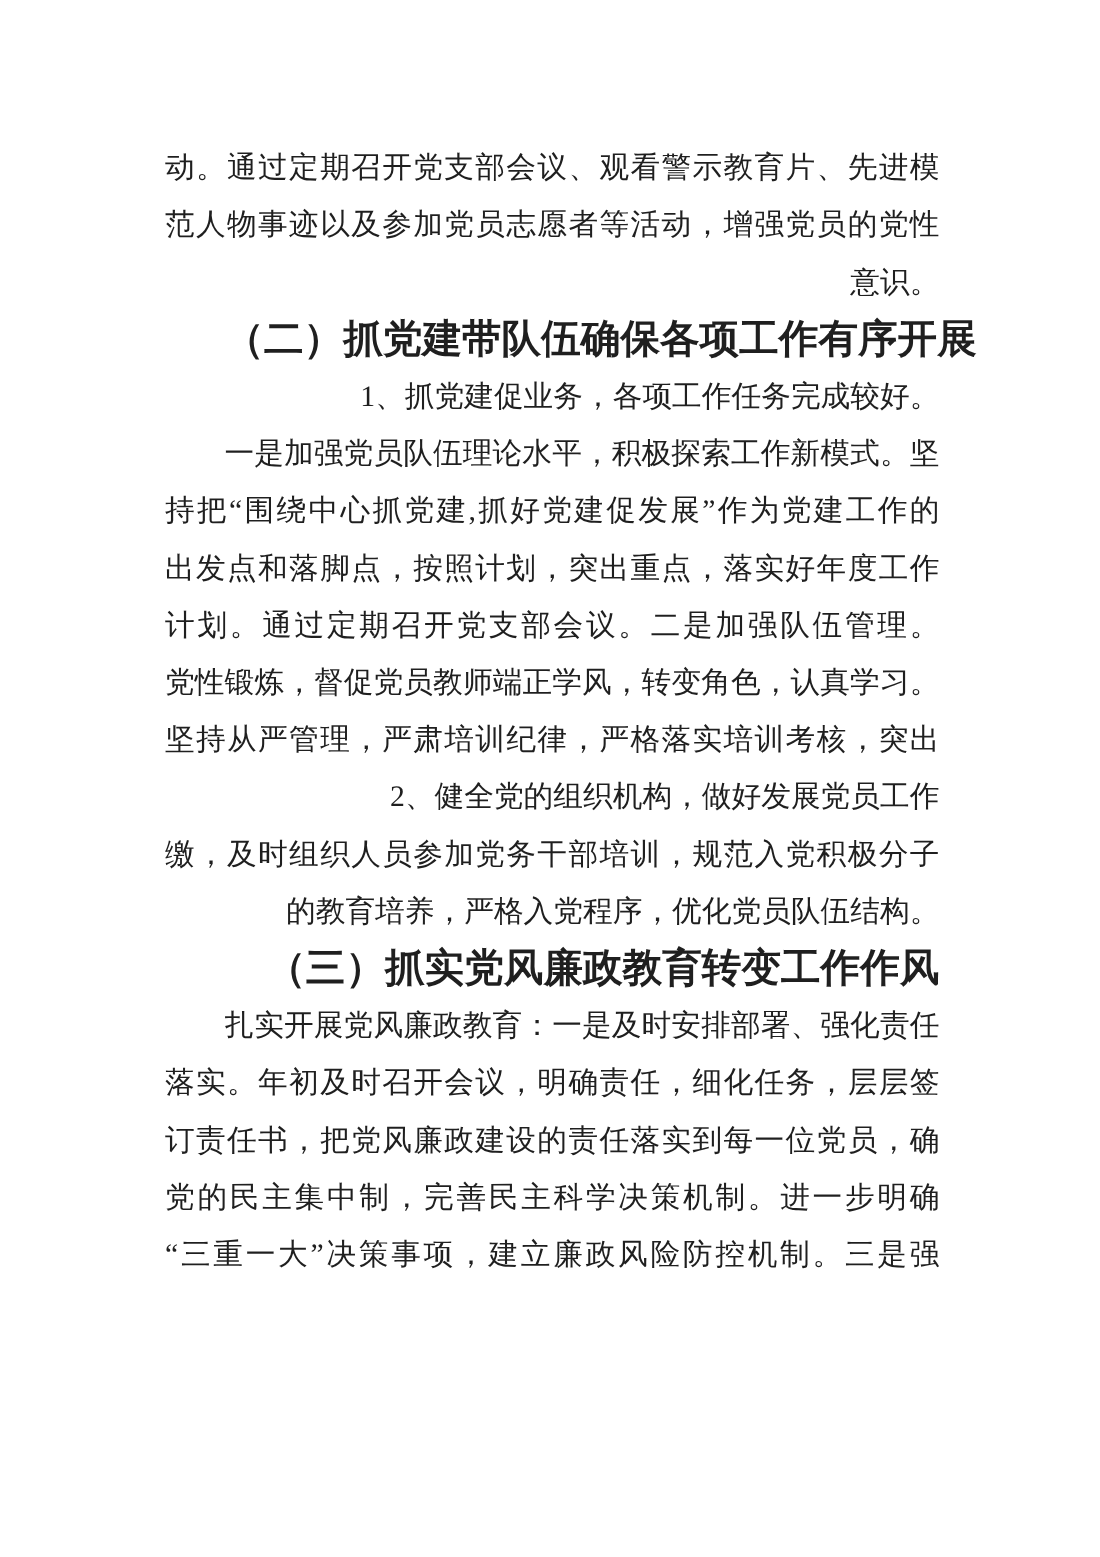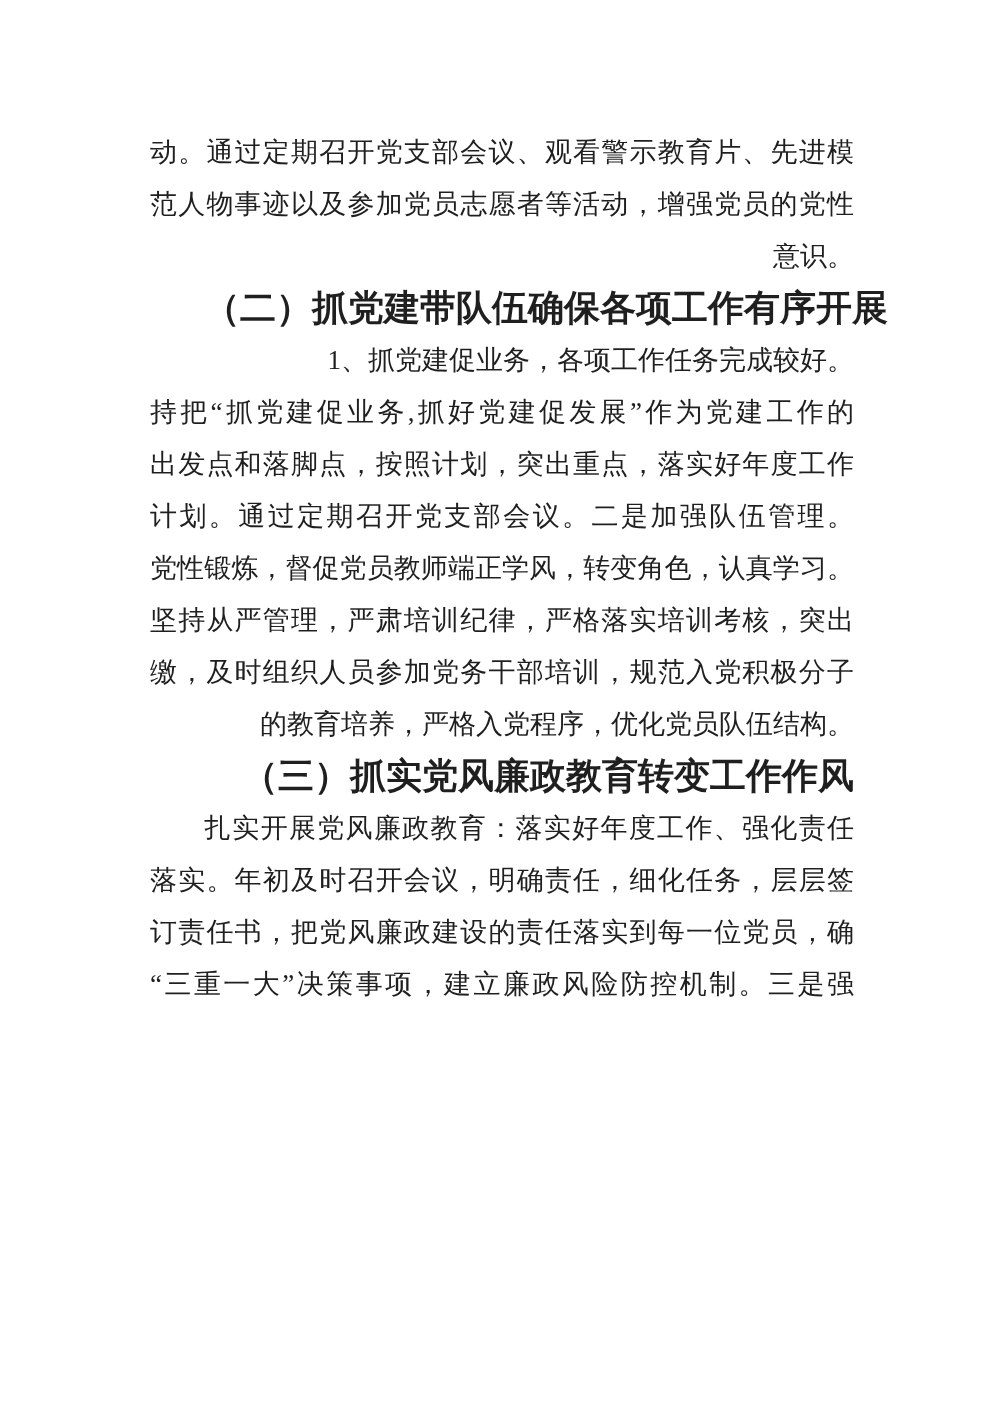--- a/index.html
+++ b/index.html
@@ -50,32 +50,37 @@
       <div class="line fill">范人物事迹以及参加党员志愿者等活动，增强党员的党性</div>
       <div class="line">意识。</div>
     </div>
     <div class="paragraph heading">
       <div class="line indent">（二）抓党建带队伍确保各项工作有序开展</div>
     </div>
     <div class="paragraph">
       <div class="line indent">1、抓党建促业务，各项工作任务完成较好。</div>
     </div>
     <div class="paragraph">
-      <div class="line fill">持把“抓党建促业务,抓好党建促发展”作为党建工作的</div>
+      <div class="line fill indent">一是加强党员队伍理论水平，积极探索工作新模式。坚</div>
+      <div class="line fill">持把“围绕中心抓党建,抓好党建促发展”作为党建工作的</div>
       <div class="line fill">出发点和落脚点，按照计划，突出重点，落实好年度工作</div>
       <div class="line fill">计划。通过定期召开党支部会议。二是加强队伍管理。</div>
       <div class="line fill">党性锻炼，督促党员教师端正学风，转变角色，认真学习。</div>
       <div class="line fill">坚持从严管理，严肃培训纪律，严格落实培训考核，突出</div>
+    </div>
+    <div class="paragraph">
+      <div class="line indent">2、健全党的组织机构，做好发展党员工作</div>
     </div>
     <div class="paragraph">
       <div class="line fill">缴，及时组织人员参加党务干部培训，规范入党积极分子</div>
       <div class="line">的教育培养，严格入党程序，优化党员队伍结构。</div>
     </div>
     <div class="paragraph heading">
       <div class="line indent">（三）抓实党风廉政教育转变工作作风</div>
     </div>
     <div class="paragraph">
-      <div class="line fill indent">扎实开展党风廉政教育：落实好年度工作、强化责任</div>
+      <div class="line fill indent">扎实开展党风廉政教育：一是及时安排部署、强化责任</div>
       <div class="line fill">落实。年初及时召开会议，明确责任，细化任务，层层签</div>
       <div class="line fill">订责任书，把党风廉政建设的责任落实到每一位党员，确</div>
+      <div class="line fill">党的民主集中制，完善民主科学决策机制。进一步明确</div>
       <div class="line fill">“三重一大”决策事项，建立廉政风险防控机制。三是强</div>
     </div>
   </div>
 
 </body></html>

